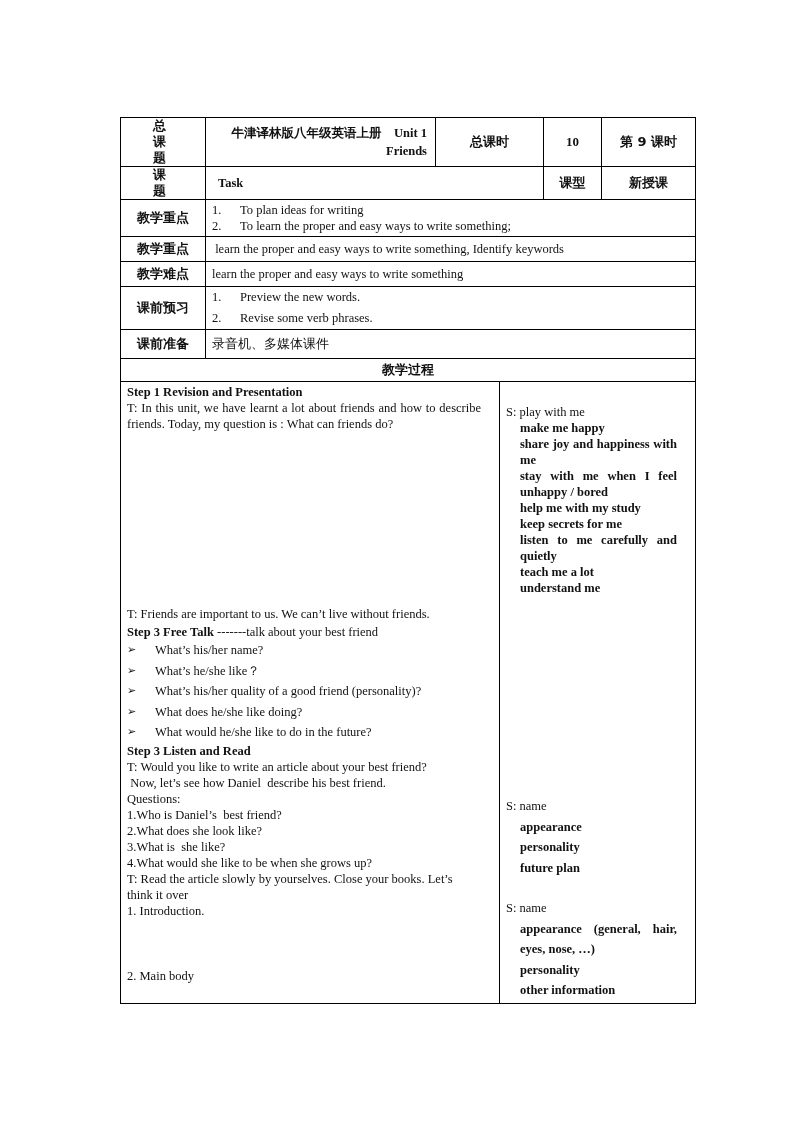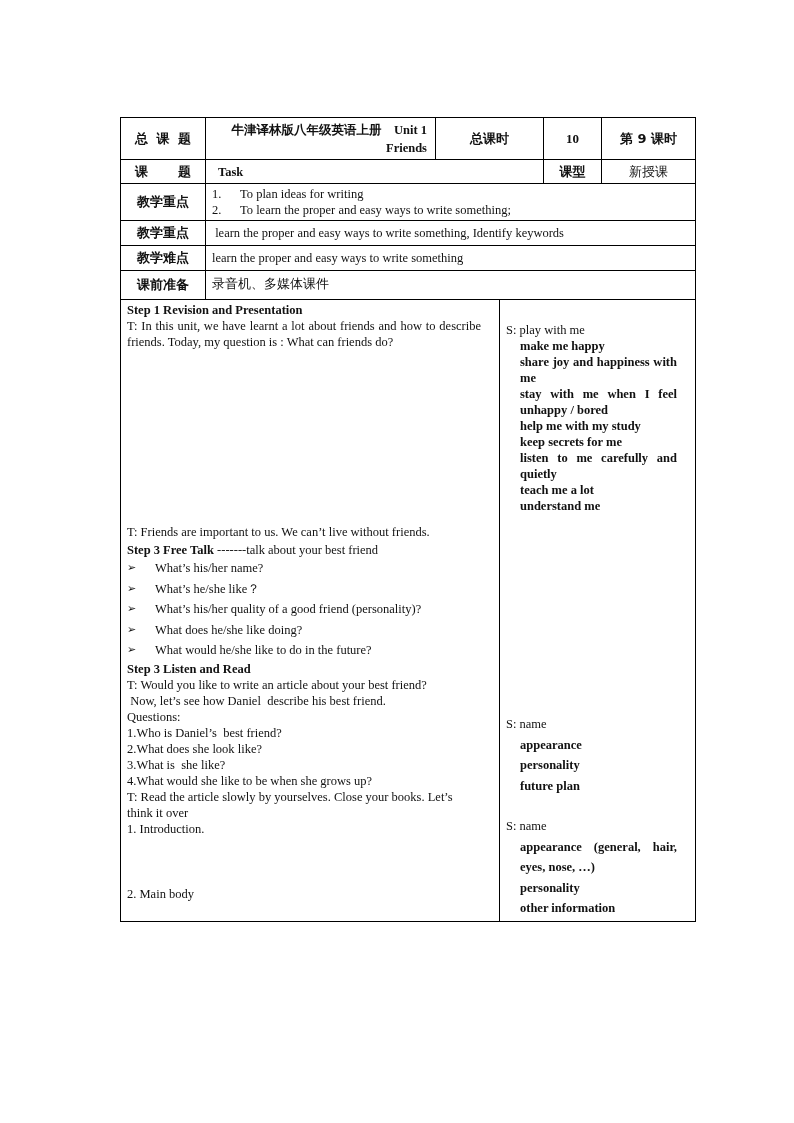--- a/index.html
+++ b/index.html
@@ -1,23 +1,23 @@
 <!DOCTYPE html>
 <html><head>
 <meta charset="utf-8">
 <style>
   html, body { margin: 0; padding: 0; background: #ffffff; }
   body { width: 794px; height: 1123px; position: relative; font-family: "Liberation Serif", "DejaVu Serif", serif; color: #111; }
   .page { position: absolute; left: 120px; top: 117px; width: 575px; }
   table { border-collapse: collapse; width: 575px; table-layout: fixed; }
   td { border: 1px solid #000; padding: 0 6px; font-size: 12.5px; line-height: 16px; vertical-align: middle; }
   .lbl { font-family: "DejaVu Sans", sans-serif; font-weight: bold; font-size: 13px; text-align: center; padding: 0 2px; }
-  .lbl-wide { text-align: justify; text-align-last: justify; padding: 0 14px; }
+  .lbl-wide { text-align: justify; text-align-last: justify; padding: 0 32px; }
   .bold { font-weight: bold; }
-  .cjk { font-family: Liberation Mono, monospace; }
+  .cjk { font-family: Liberation Serif, serif; }
   .center { text-align: center; }
   .num-list { list-style: none; margin: 0; padding: 0; }
   .num-list li { display: flex; }
   .num-list .n { width: 28px; flex: none; }
   .process-title { text-align: center; font-family: "DejaVu Sans", sans-serif; font-weight: bold; font-size: 13px; height: 22px; }
   .col-head { text-align: center; font-family: "DejaVu Sans", sans-serif; font-weight: bold; font-size: 13px; letter-spacing: 12px; height: 19px; }
   .cell-top { vertical-align: top; padding: 2px 18px 2px 6px; }
   .just { text-align: justify; }
   .bullet { display: flex; height: 20.5px; align-items: center; }
   .bullet .b { width: 28px; flex: none; font-family: "DejaVu Sans", sans-serif; font-size: 11px; }
@@ -43,21 +43,21 @@
       <td class="lbl lbl-wide">总 课 题</td>
       <td class="bold cjk-mixed center" style="font-size:12.5px;line-height:18px;padding:0 8px;text-align:right;">牛津译林版八年级英语上册　Unit 1 Friends</td>
       <td colspan="2" class="lbl">总课时</td>
       <td class="center bold" style="font-size:13px">10</td>
       <td class="lbl">第 9 课时</td>
     </tr>
     <tr style="height:24px">
       <td class="lbl lbl-wide">课　　题</td>
       <td colspan="3" class="bold" style="padding-left:12px">Task</td>
       <td class="lbl">课型</td>
-      <td class="lbl" style="font-weight:normal">新授课</td>
+      <td class="lbl" style="font-weight:bold">新授课</td>
     </tr>
     <tr style="height:37px">
       <td class="lbl">教学重点</td>
       <td colspan="5">
         <ul class="num-list">
           <li>
                 <span class="n">1.</span>
                 <span>To plan ideas  for writing</span>
               </li>
           <li>
@@ -68,23 +68,41 @@
       </td>
     </tr>
     <tr style="height:25px">
       <td class="lbl">教学重点</td>
       <td colspan="5" style="white-space:pre"> learn the proper and easy ways to write something, Identify keywords</td>
     </tr>
     <tr style="height:25px">
       <td class="lbl">教学难点</td>
       <td colspan="5">learn the proper and easy ways to write something</td>
     </tr>
+    <tr style="height:43px">
+      <td class="lbl">课前预习</td>
+      <td colspan="5">
+        <ul class="num-list" style="line-height:21px">
+          <li>
+                <span class="n">1.</span>
+                <span>Preview the new words.</span>
+              </li>
+          <li>
+                <span class="n">2.</span>
+                <span>Revise some verb phrases.</span>
+              </li>
+        </ul>
+      </td>
+    </tr>
     <tr style="height:29px">
       <td class="lbl">课前准备</td>
       <td colspan="5" class="cjk" style="font-size:13px">录音机、多媒体课件</td>
+    </tr>
+    <tr>
+      <td colspan="6" class="process-title">教学过程</td>
     </tr>
   </tbody>
     </table>
 
   <table style="margin-top:-1px">
     <colgroup>
         <col style="width:379px">
         <col style="width:196px">
       </colgroup>
     <tbody>

